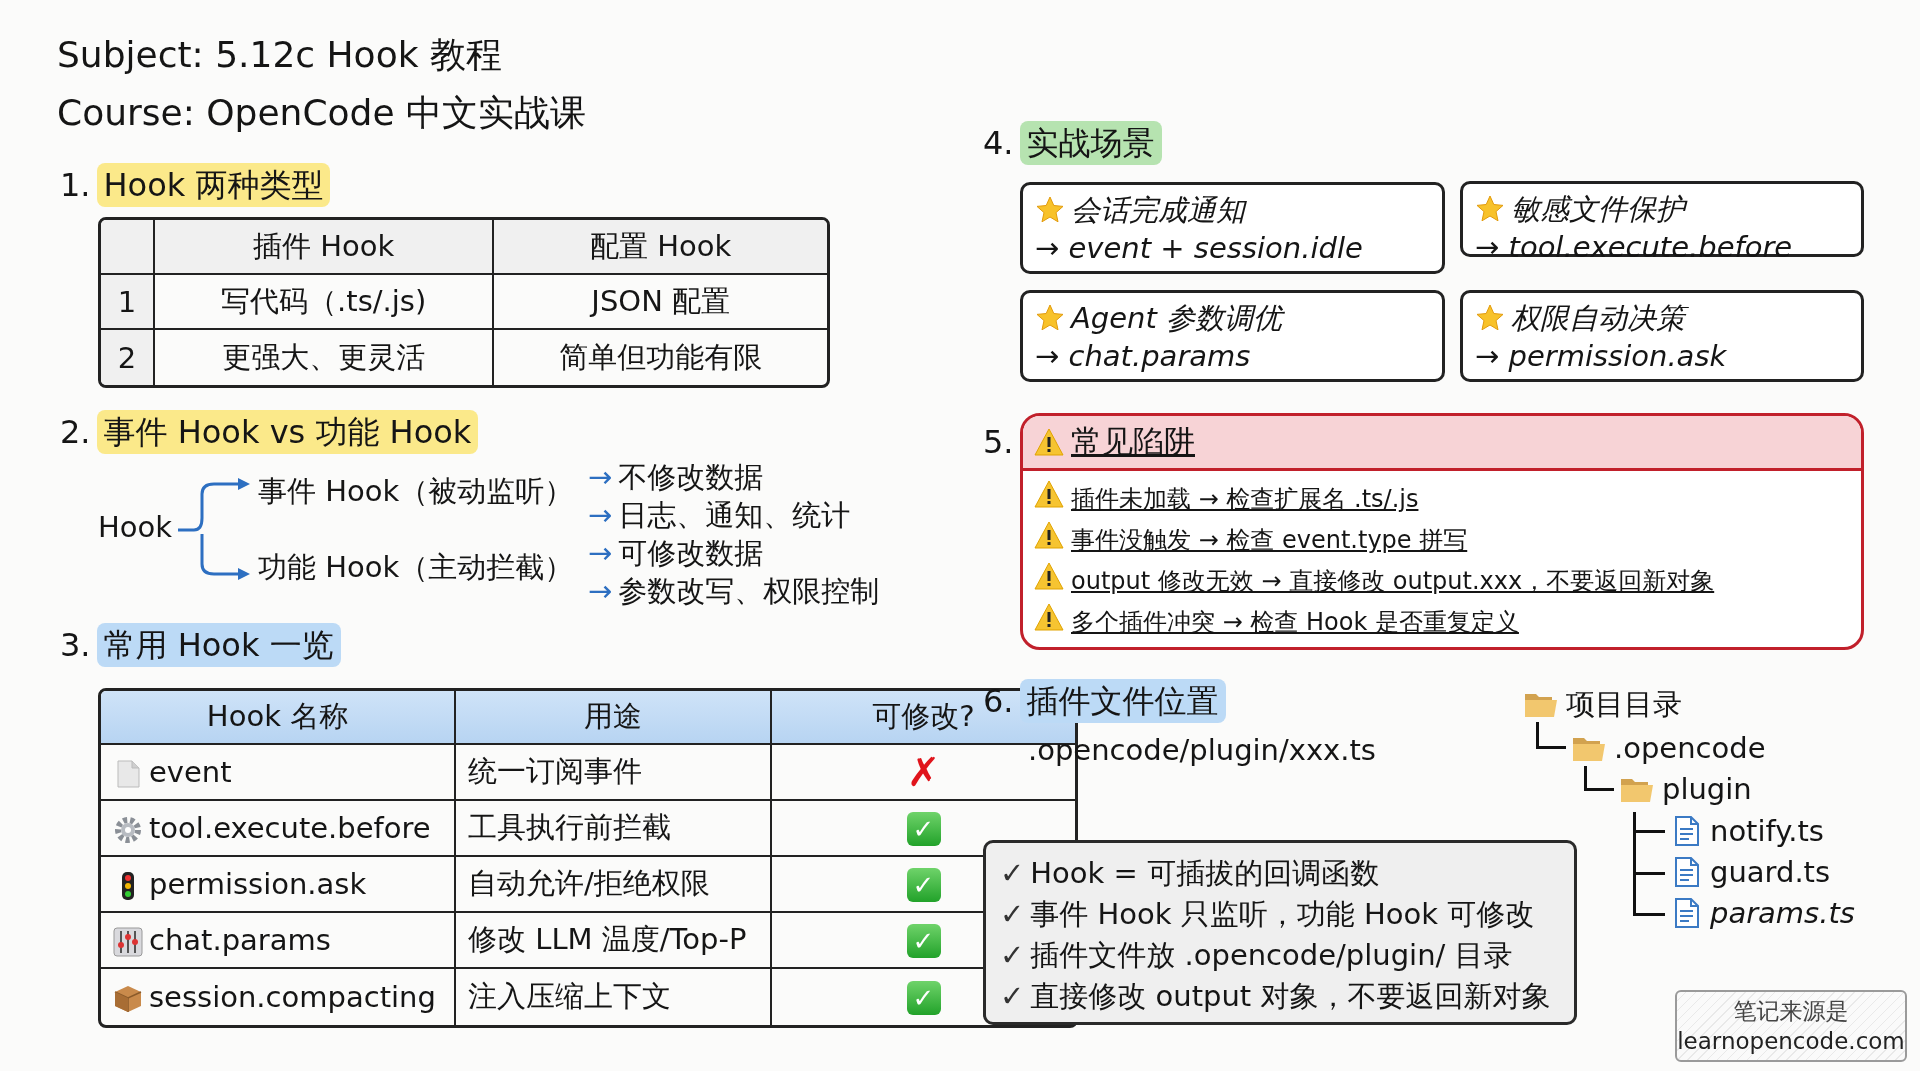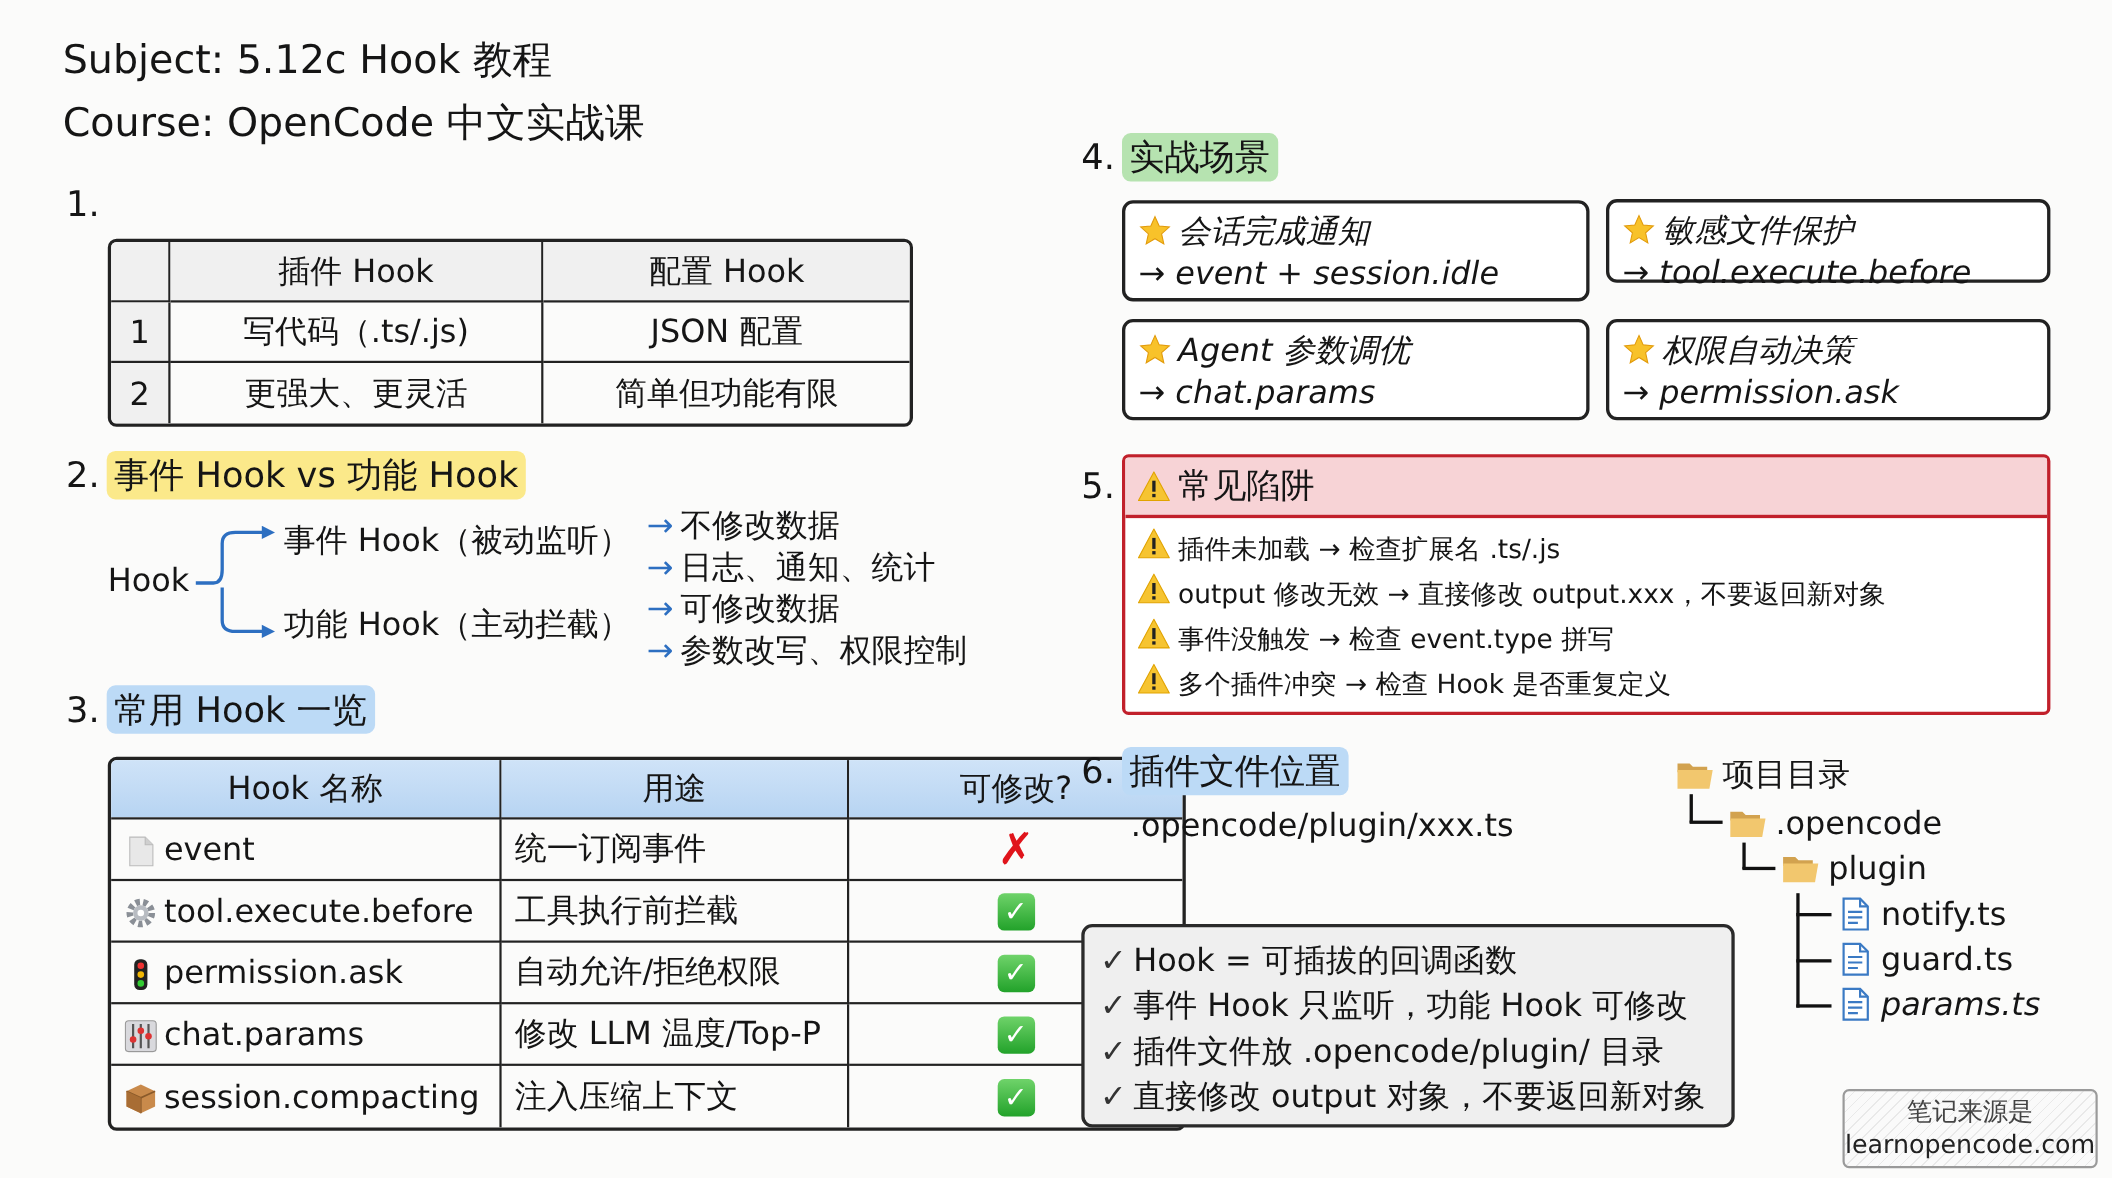--- a/index.html
+++ b/index.html
@@ -36,21 +36,21 @@
   .mark-check { display: inline-block; width: 34px; height: 34px; border-radius: 6px; background: linear-gradient(#6fd36a, #22a22a); color: #fff; font-size: 26px; line-height: 34px; text-align: center; font-weight: bold; }
 
   .diagram-text { font-size: 29px; white-space: nowrap; }
   .arrow-blue { color: #2d6fc1; margin-right: 6px; }
 
   .card { position: absolute; border: 3px solid #222; border-radius: 10px; background: #fff; padding: 6px 12px; font-style: italic; }
   .card-title { font-size: 29px; line-height: 38px; white-space: nowrap; display: flex; align-items: center; }
   .card-sub { font-size: 29px; line-height: 38px; white-space: nowrap; }
   .star { display: inline-block; width: 30px; height: 30px; margin-right: 6px; }
 
-  #pitfalls { left: 1020px; top: 413px; width: 844px; height: 237px; border: 3px solid #c1202b; border-radius: 6px; overflow: hidden; background: #fff; }
+  #pitfalls { left: 1020px; top: 413px; width: 844px; height: 237px; border: 3px solid #c1202b; border-radius: 20px; overflow: hidden; background: #fff; text-decoration: underline; }
   #pitfalls .ph { background: #f7d3d6; height: 55px; border-bottom: 3px solid #c1202b; display: flex; align-items: center; padding-left: 10px; font-size: 31px; }
   #pitfalls .pl { padding: 8px 10px 0 10px; }
   #pitfalls .pi { font-size: 24px; line-height: 41px; white-space: nowrap; display: flex; align-items: flex-start; }
   .warn { display: inline-block; width: 32px; height: 30px; margin-right: 6px; flex: none; }
 
   #summary { left: 983px; top: 840px; width: 594px; height: 185px; border: 3px solid #2a2a2a; border-radius: 10px; background: #efefef; padding: 10px 14px; }
   #summary .si { font-size: 29px; line-height: 41px; white-space: nowrap; }
   .chk { font-weight: bold; color: #333; margin-right: 6px; }
 
   .tree-item { position: absolute; font-size: 29px; line-height: 36px; white-space: nowrap; display: flex; align-items: center; }
@@ -64,20 +64,21 @@
   #watermark .w2 { font-size: 23px; color: #222; line-height: 30px; }
 </style>
 </head>
 <body>
 
 <div class="abs title-line" style="left:57px; top:33px;">Subject: 5.12c Hook 教程</div>
 <div class="abs title-line" style="left:57px; top:91px;">Course: OpenCode 中文实战课</div>
 
 <div class="abs sec-head" style="left:60px; top:163px;">
   <span class="sec-num">1.</span>
+  <span class="hl hl-yellow">Hook 两种类型</span>
 </div>
 <table class="t abs" id="t1">
   <tbody>
       <tr>
     <th class="idx"></th>
     <th>插件 Hook</th>
     <th>配置 Hook</th>
   </tr>
   <tr>
     <td class="idx">1</td>
@@ -253,29 +254,29 @@
           <rect x="14.5" y="22" width="3" height="3" fill="#222"></rect>
         </svg>
         <span>插件未加载 → 检查扩展名 .ts/.js</span>
       </div>
     <div class="pi">
         <svg class="warn" viewBox="0 0 32 30">
           <path d="M16 2 L30 28 H2 Z" fill="#f6c431" stroke="#e1a300" stroke-linejoin="round"></path>
           <rect x="14.5" y="10" width="3" height="10" fill="#222"></rect>
           <rect x="14.5" y="22" width="3" height="3" fill="#222"></rect>
         </svg>
-        <span>output 修改无效 → 直接修改 output.xxx，不要返回新对象</span>
+        <span>事件没触发 → 检查 event.type 拼写</span>
       </div>
     <div class="pi">
         <svg class="warn" viewBox="0 0 32 30">
           <path d="M16 2 L30 28 H2 Z" fill="#f6c431" stroke="#e1a300" stroke-linejoin="round"></path>
           <rect x="14.5" y="10" width="3" height="10" fill="#222"></rect>
           <rect x="14.5" y="22" width="3" height="3" fill="#222"></rect>
         </svg>
-        <span>事件没触发 → 检查 event.type 拼写</span>
+        <span>output 修改无效 → 直接修改 output.xxx，不要返回新对象</span>
       </div>
     <div class="pi">
         <svg class="warn" viewBox="0 0 32 30">
           <path d="M16 2 L30 28 H2 Z" fill="#f6c431" stroke="#e1a300" stroke-linejoin="round"></path>
           <rect x="14.5" y="10" width="3" height="10" fill="#222"></rect>
           <rect x="14.5" y="22" width="3" height="3" fill="#222"></rect>
         </svg>
         <span>多个插件冲突 → 检查 Hook 是否重复定义</span>
       </div>
   </div>

